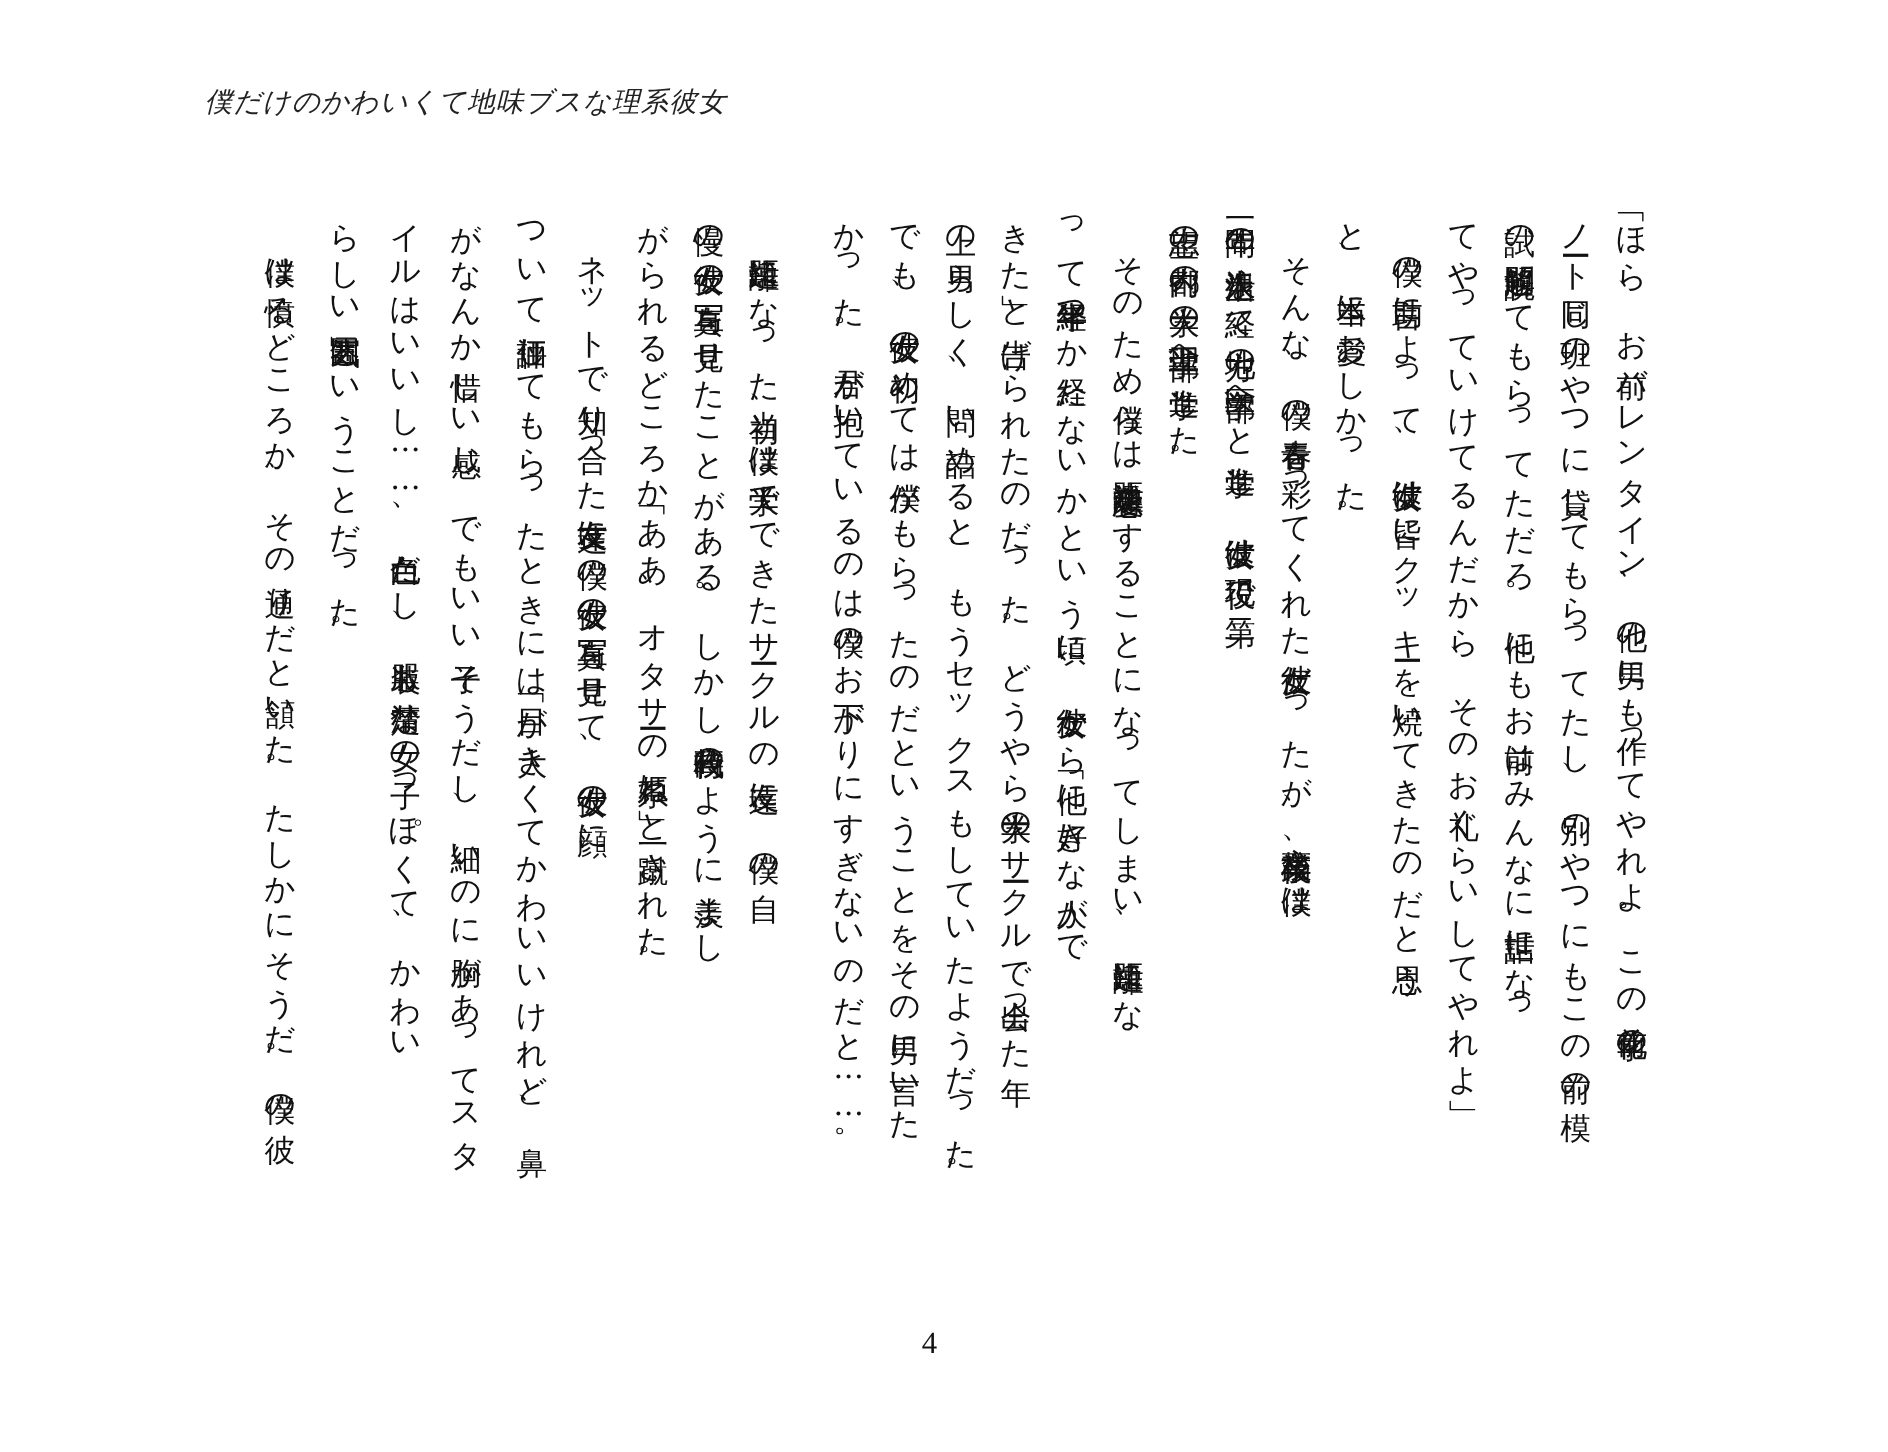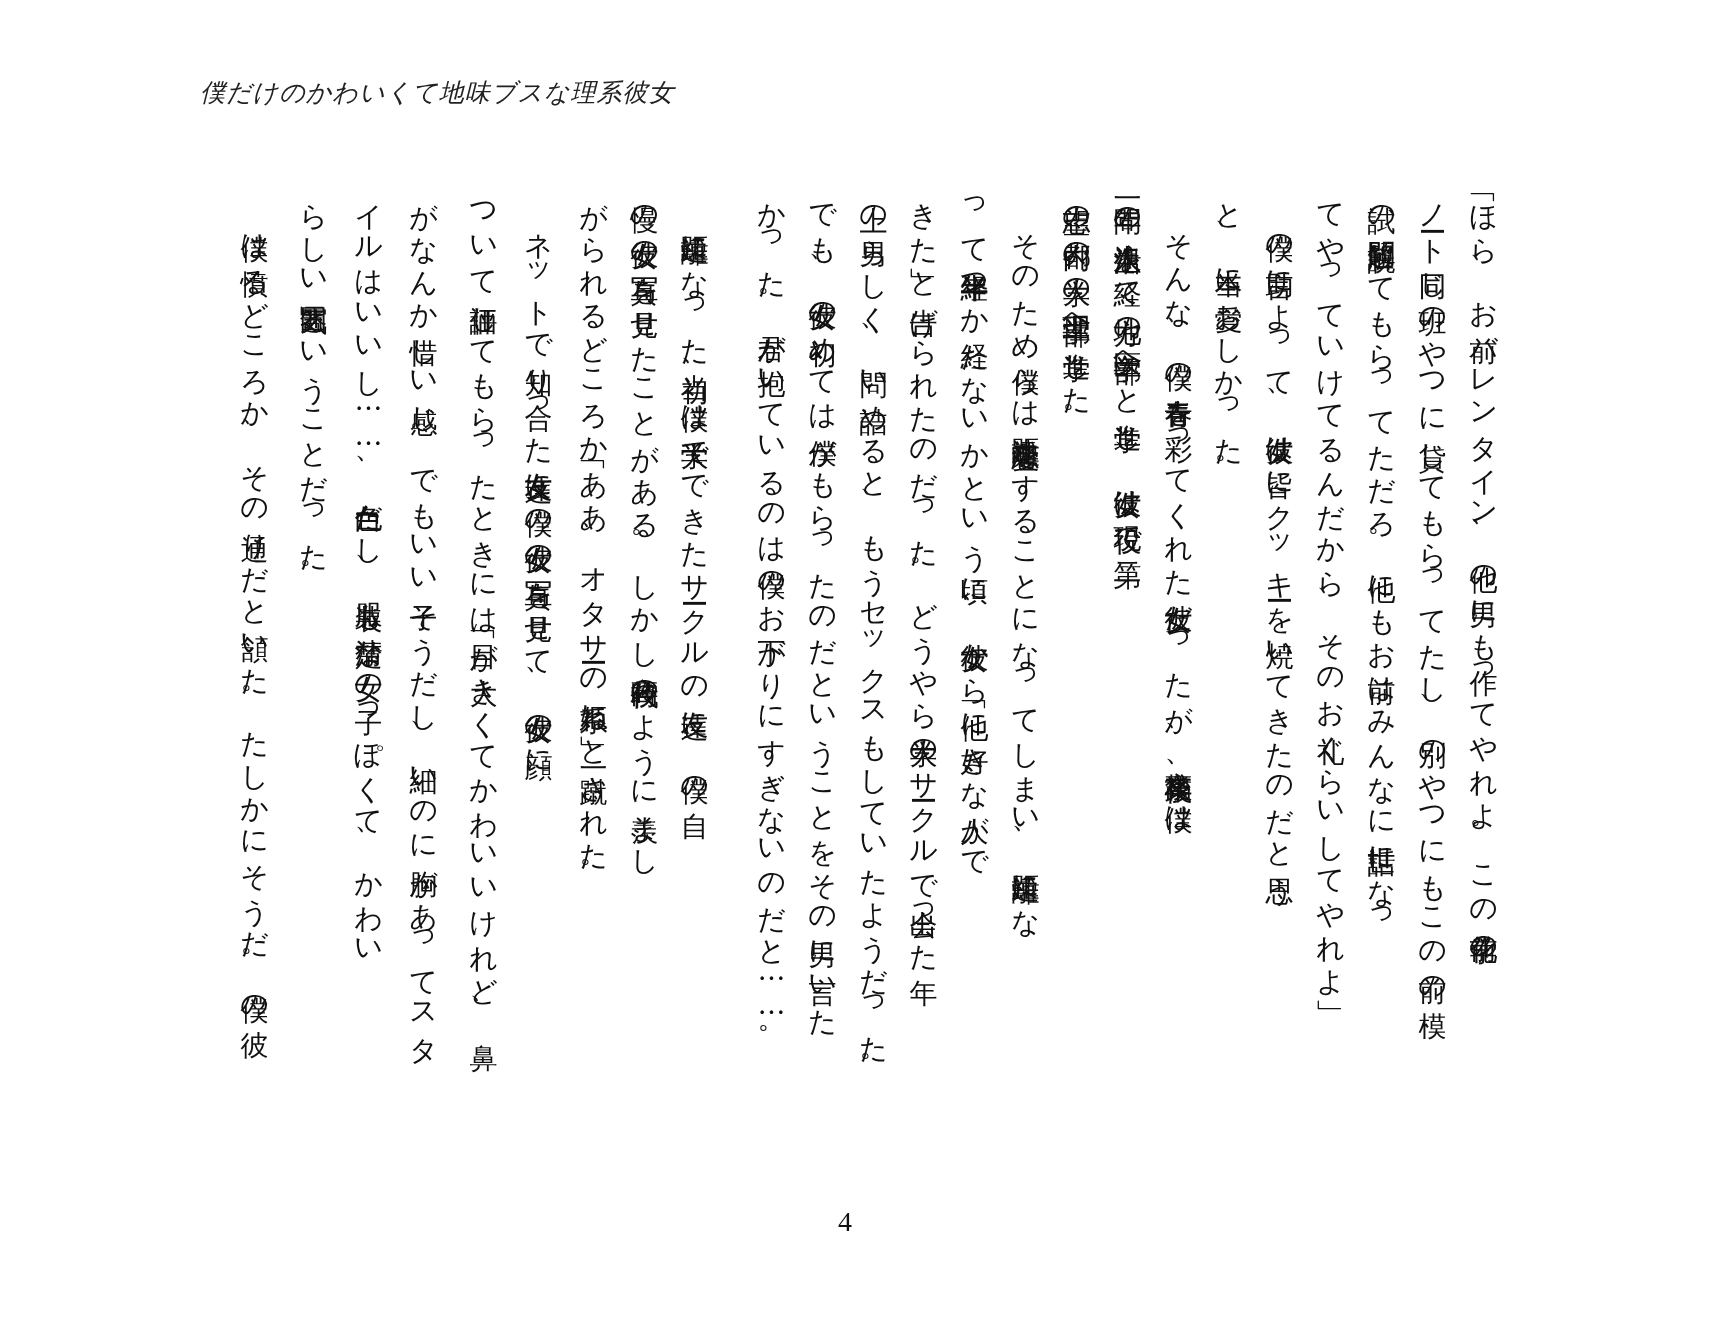--- a/index.html
+++ b/index.html
@@ -24,21 +24,20 @@
     .running-header {
       position: absolute;
       left: 186px;
       top: 76px;
       font-family: "DejaVu Serif", "Liberation Serif", serif;
       font-style: italic;
       font-size: 25px;
       letter-spacing: 1px;
       color: #222222;
       white-space: nowrap;
-      margin-left: 14px;
     }
     .column {
       position: absolute;
       top: 184px;
       height: 940px;
       width: 34px;
       writing-mode: vertical-rl;
       text-orientation: upright;
       font-family: "DejaVu Serif", "Liberation Serif", serif;
       font-size: 28px;

